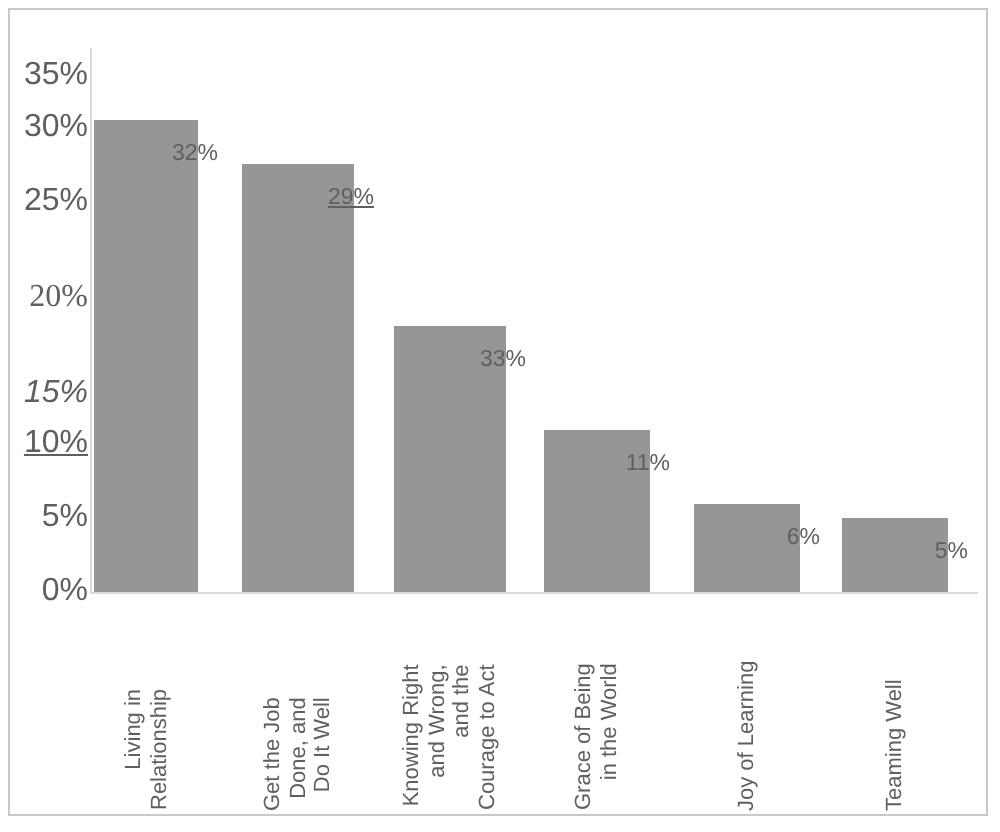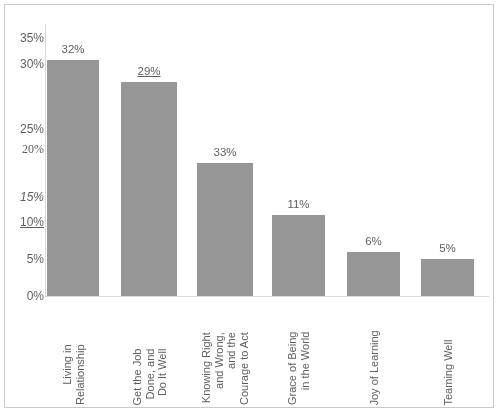--- a/index.html
+++ b/index.html
@@ -41,21 +41,21 @@
     left: 0px;
     top: 0px;
     width: 44px;
     height: 416px;
   }
   .y-tick {
     position: absolute;
     right: 0px;
     width: 44px;
     text-align: right;
-    font-size: 12px;
+    font-size: 16px;
     color: #5f5f5f;
     line-height: 12px;
     height: 12px;
     letter-spacing: 0px;
   }
 
   #axis-line {
     position: absolute;
     left: 45px;
     top: 24px;
@@ -71,26 +71,27 @@
     height: 1px;
     background: #d9d9d9;
   }
   .bar {
     position: absolute;
     bottom: 120px;          
     background: #969696;
   }
   .bar-value {
     position: absolute;
-    text-align: center;
+    text-align: right;
     font-size: 11.5px;
     color: #5f5f5f;
     line-height: 12px;
     height: 12px;
     white-space: nowrap;
+    margin-top: 28px;
   }
 
   
   .cat-label-wrap {
     position: absolute;
     top: 301px;
     height: 104px;
   }
   .cat-label-inner {
     position: absolute;
@@ -115,21 +116,21 @@
 
   <div id="axis-line"></div>
   <div id="baseline"></div>
 
   <div id="y-axis-labels">
       <div class="y-tick" style="top: 290px;">0%</div>
       <div class="y-tick" style="top: 253.143px;">5%</div>
       <div class="y-tick" style="top: 216.286px; text-decoration: underline;">10%</div>
       <div class="y-tick" style="top: 191px; font-style: italic;">15%</div>
       <div class="y-tick" style="top: 142.571px; font-family: Liberation Serif, serif;">20%</div>
-      <div class="y-tick" style="top: 123px;">25%</div>
+      <div class="y-tick" style="top: 95px;">25%</div>
       <div class="y-tick" style="top: 58px; margin-left: 28px;">30%</div>
       <div class="y-tick" style="top: 32px;">35%</div>
     </div>
 
   <div id="bars-layer">
       <div class="bar" style="left: 47px; width: 52px; height: 235.886px; background: rgb(150, 150, 150);"></div>
       <div class="bar-value" style="left: 37px; width: 72px; top: 43.1143px; color: rgb(95, 95, 95);">32%</div>
       <div class="bar" style="left: 121px; width: 56px; height: 213.771px; background: rgb(150, 150, 150);"></div>
       <div class="bar-value" style="left: 111px; width: 76px; top: 65.2286px; color: rgb(95, 95, 95); text-decoration: underline;">29%</div>
       <div class="bar" style="left: 197px; width: 56px; height: 132.686px; background: rgb(150, 150, 150);"></div>

